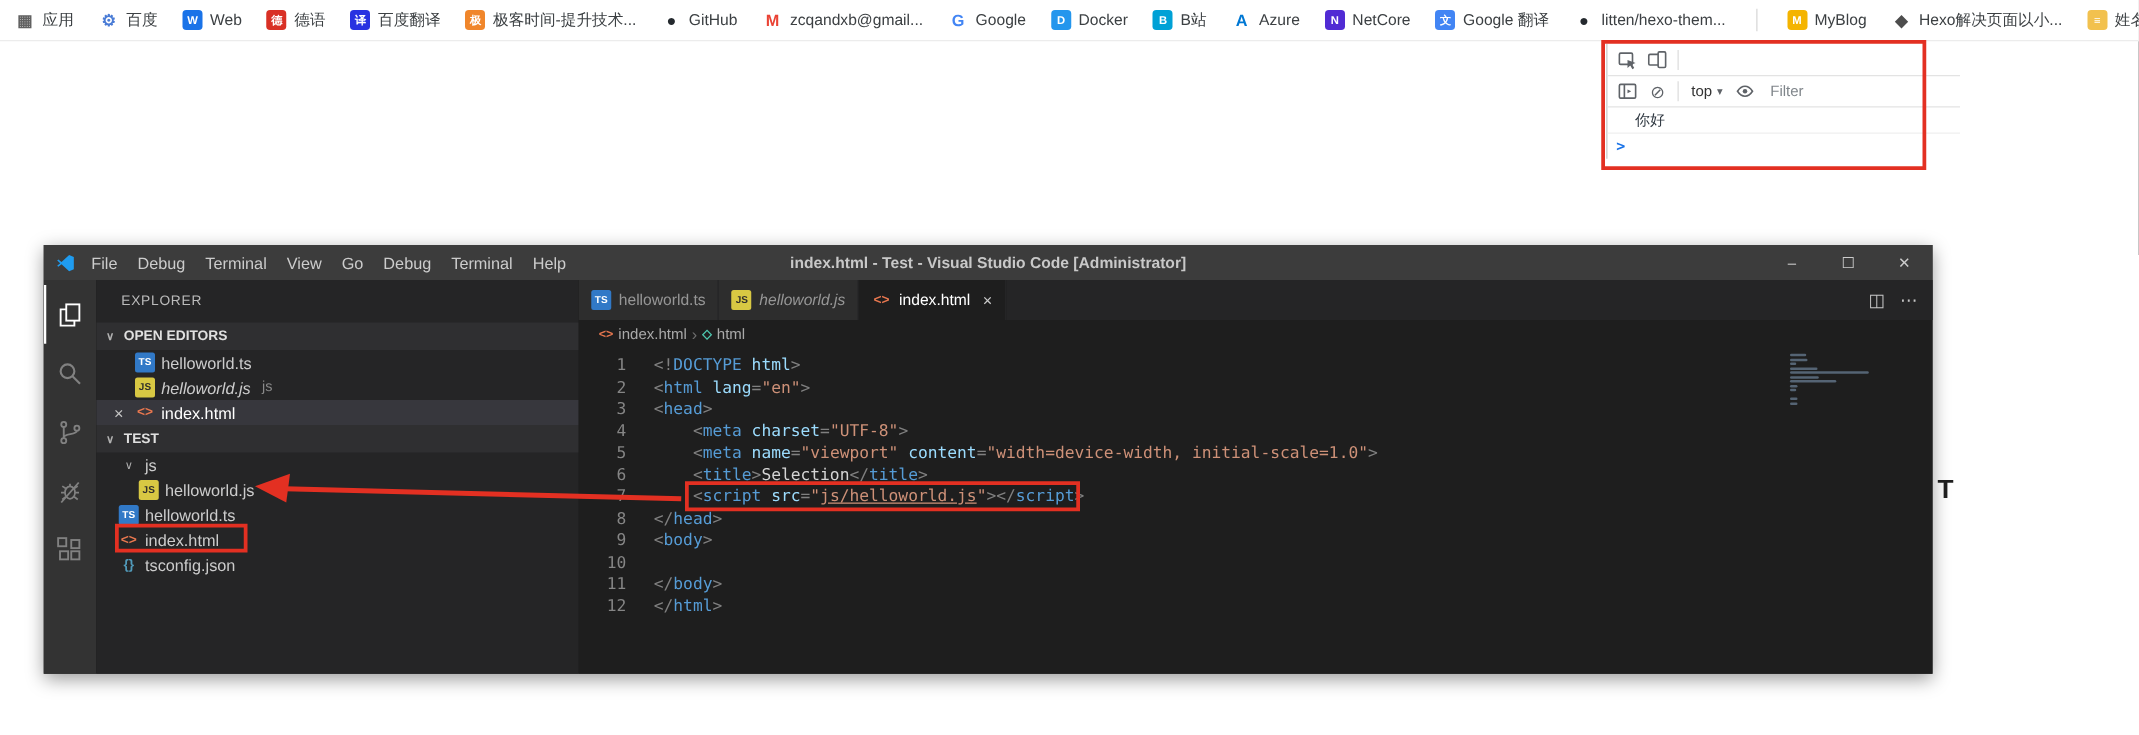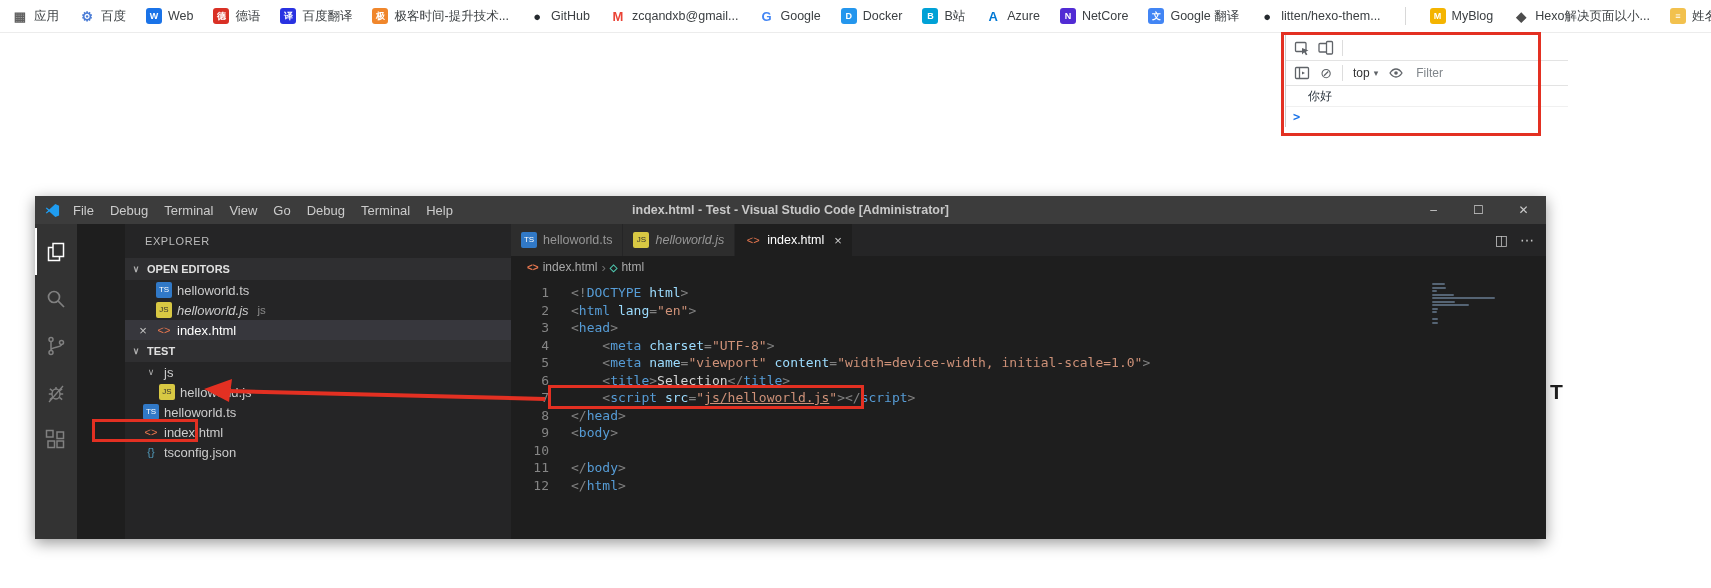--- a/index.html
+++ b/index.html
@@ -42,30 +42,30 @@
   .menu-item { padding:0 8px; font-size:13px; color:#cccccc; cursor:pointer; }
   .win-title { position:absolute; left:50%; transform:translateX(-50%); font-size:12.5px; color:#c8c8c8; white-space:nowrap;font-weight:bold;}
   .win-controls { margin-left:auto; display:flex; height:28px;}
   .win-btn { width:45px; display:flex; align-items:center; justify-content:center; font-size:12px; color:#cccccc; cursor:pointer;}
   .vsc-body { flex:1; display:flex; min-height:0; }
 
   .activitybar { width:42px; flex:0 0 42px; background:#333333; display:flex; flex-direction:column; align-items:center; padding-top:4px;}
   .act-icon { width:42px; height:47px; display:flex; align-items:center; justify-content:center; color:#818181; cursor:pointer;}
   .act-icon.active { color:#ffffff; box-shadow:inset 2px 0 0 #ffffff; }
 
-  .sidebar { width:386px; flex:0 0 386px; background:#252526; overflow:hidden;margin-left:48px; }
+  .sidebar { width:386px; flex:0 0 386px; background:#252526; overflow:hidden; }
   .expl-title { height:34px; line-height:34px; padding-left:20px; font-size:11px; letter-spacing:.6px; color:#bbbbbb;}
   .section-h { height:22px; display:flex; align-items:center; gap:4px; padding-left:4px;
     font-size:11px; font-weight:bold; color:#e0e0e0; background:#2f2f31; cursor:pointer;}
   .sec-chev { font-size:9px; color:#b0b0b0; width:14px; text-align:center;}
   .oe-row { height:20px; display:flex; align-items:center; gap:5px; padding-left:10px; cursor:pointer;}
   .oe-row.active { background:#37373d; color:#ffffff; }
   .close-slot { width:16px; text-align:center; color:#c5c5c5; font-size:13px; flex:0 0 16px;}
   .ficon { width:16px; height:16px; display:flex; align-items:center; justify-content:center;
-    font-size:8px; font-weight:normal; border-radius:2px; flex:0 0 16px; line-height:1;}
+    font-size:8px; font-weight:bold; border-radius:2px; flex:0 0 16px; line-height:1;}
   .ficon.plain { background:transparent; font-size:11px; }
   .fname { white-space:nowrap; }
   .italic { font-style:italic; }
   .detail { color:#8a8a8a; font-size:11.5px; margin-left:4px; }
   .tree-row { height:20px; display:flex; align-items:center; gap:5px; cursor:pointer; }
   .tree-chev { font-size:9px; color:#b0b0b0; width:16px; text-align:center; flex:0 0 16px;}
 
   .editor-group { flex:1; display:flex; flex-direction:column; background:#1e1e1e; min-width:0;}
   .tabbar { height:32px; flex:0 0 32px; background:#252526; display:flex; }
   .etab { display:flex; align-items:center; gap:6px; padding:0 10px; background:#2d2d2d; color:#969696;

